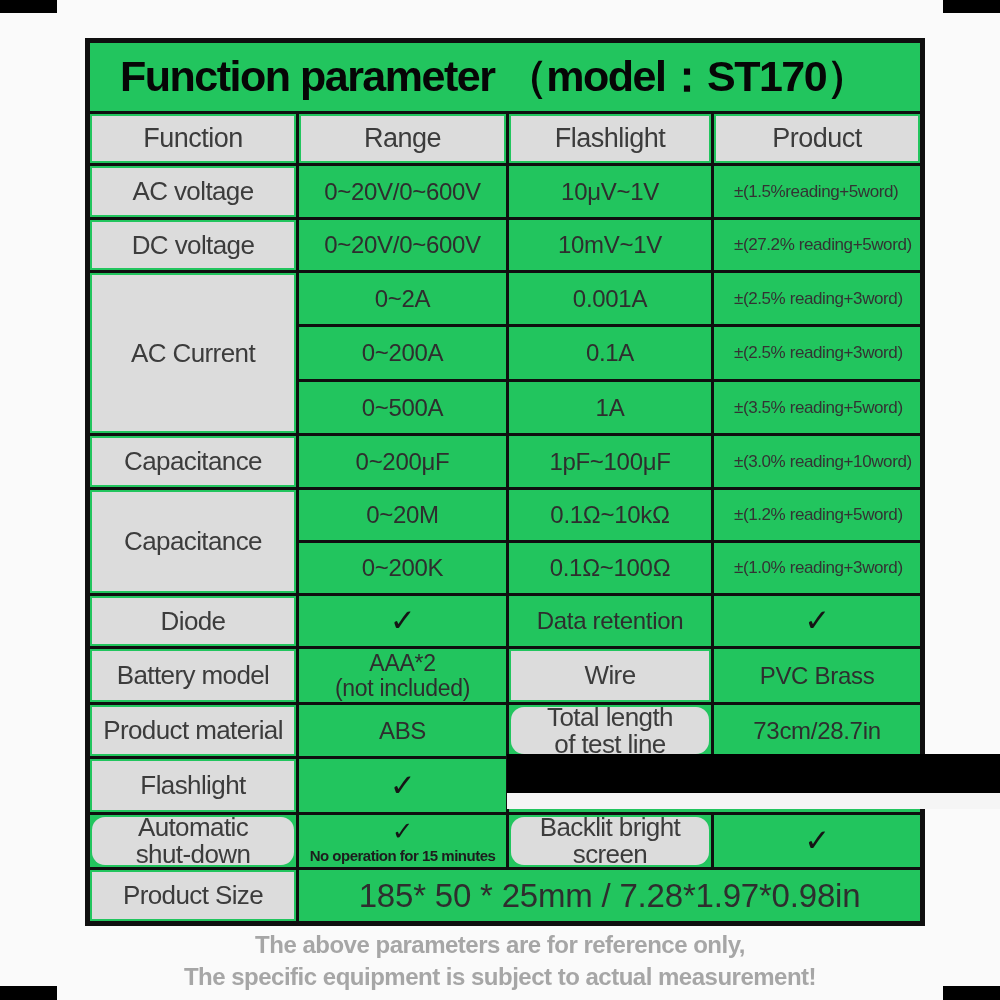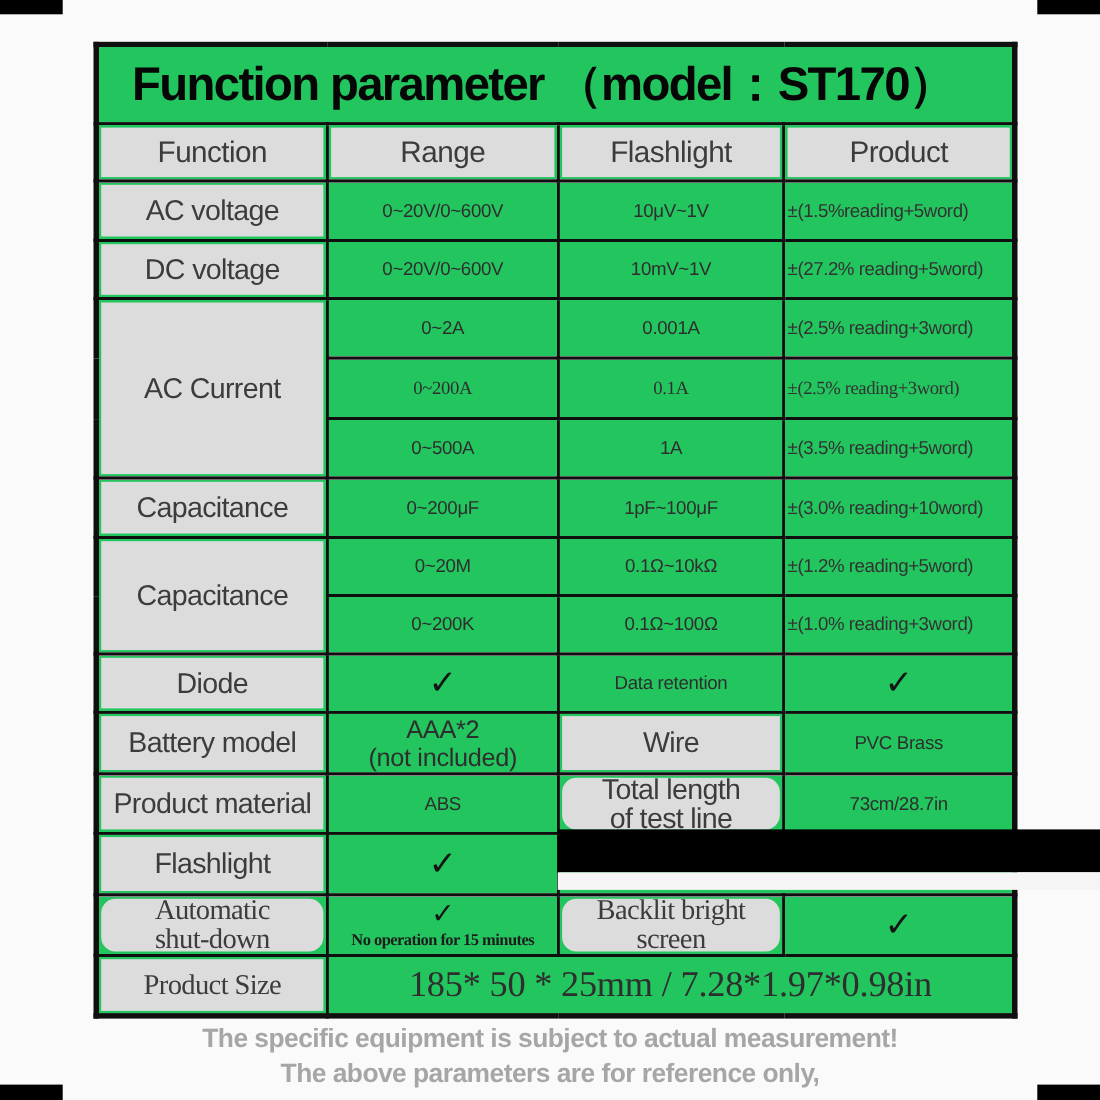--- a/index.html
+++ b/index.html
@@ -20,42 +20,42 @@
   }
   td{
     border:3px solid #0f0f0f;
     background:#22c55e;
     text-align:center;vertical-align:middle;
     padding:0;overflow:hidden;
     color:#2e2e2e;font-size:24px;letter-spacing:-0.3px;
     position:relative;
   }
   tr.r-title{height:72px;} tr.r-head{height:52px;}
-  tr.r54{height:54px;} tr.r53{height:53px;} tr.r55{height:55px;font-family:Liberation Serif, serif;} tr.r56{height:56px;}
+  tr.r54{height:54px;} tr.r53{height:53px;} tr.r55{height:55px;} tr.r56{height:56px;}
   col.c1{width:210px;} col.c2{width:210px;} col.c3{width:205px;} col.c4{width:210px;}
 
   td.title-cell{
     text-align:left;padding-left:30px;
     font-size:43px;font-weight:700;letter-spacing:-1.5px;color:#060606;
     white-space:nowrap;
   }
   
   td.gray .fill{
     position:absolute;inset:2px;background:#dcdcdc;
     display:flex;flex-direction:column;align-items:center;justify-content:center;
     color:#3c3c3c;
   }
   td.head .fill{font-size:27px;letter-spacing:-0.5px;}
   td.flabel .fill{font-size:26px;letter-spacing:-0.6px;}
   .two-line{line-height:1.02;font-size:24px;border-radius:13px;}
   td .ln{display:block;text-align:center;}
-  td.val{font-size:17px;}
+  td.val{font-size:24px;}
   td.acc{
     font-size:17px;letter-spacing:-0.4px;color:#333;
-    text-align:left;white-space:nowrap;padding-left:2px;
+    text-align:left;white-space:nowrap;padding-left:20px;
   }
   .check{font-size:31px;font-weight:400;color:#151515;line-height:1;}
   .note{display:block;font-size:15px;font-weight:700;color:#1d1d1d;letter-spacing:-0.5px;margin-top:1px;white-space:nowrap;}
   td.battery-val{font-size:23px;line-height:1.05;}
   td.size-val{font-size:33px;letter-spacing:-0.2px;}
 
   
   .footer{
     position:absolute;left:0;top:929px;width:1000px;
     text-align:center;color:#a6a6a6;font-size:24px;font-weight:700;
@@ -240,17 +240,17 @@
 
   <div class="blackbar flash-black"></div>
   <div class="flash-light"></div>
 
   <div class="blackbar bar-tl"></div>
   <div class="blackbar bar-tr"></div>
   <div class="blackbar bar-bl"></div>
   <div class="blackbar bar-br"></div>
 
   <div class="footer">
+    <div>The above parameters are for reference only,</div>
     <div>The specific equipment is subject to actual measurement!</div>
-    <div>The above parameters are for reference only,</div>
   </div>
 
 </div>
 
 </body></html>

